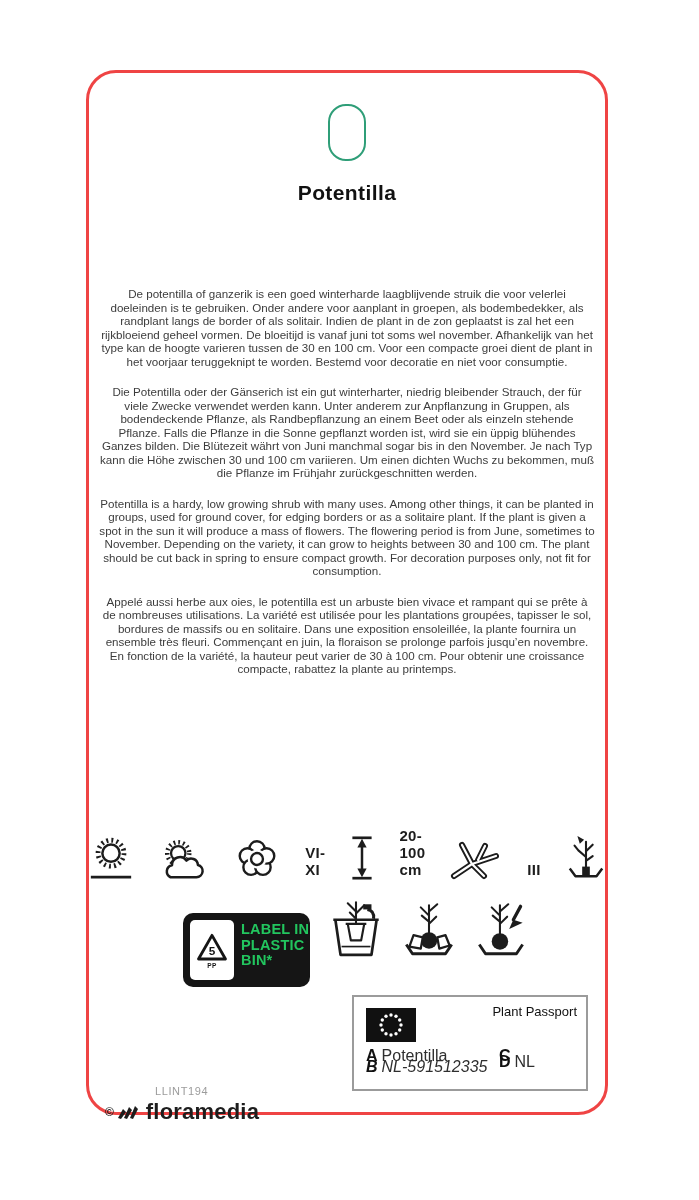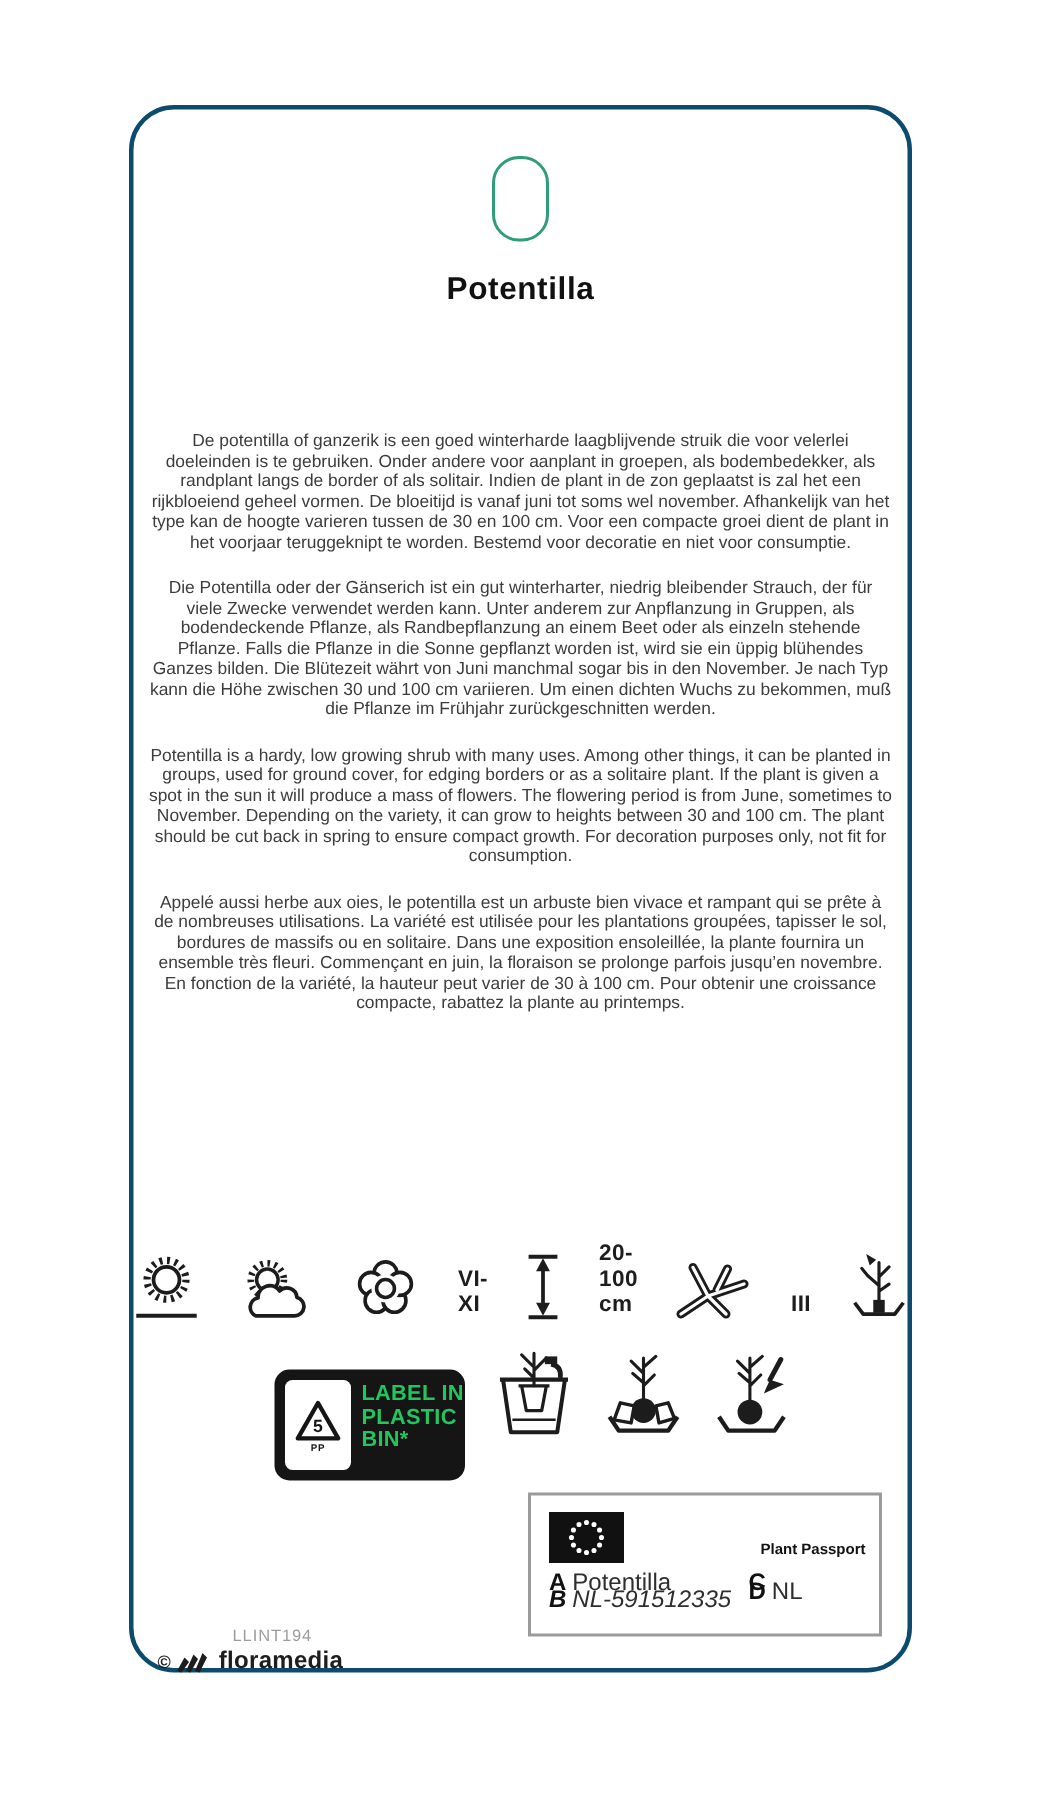--- a/index.html
+++ b/index.html
@@ -1,20 +1,20 @@
 <!DOCTYPE html>
 <html><head>
 <meta charset="utf-8">
 <style>
   * { margin:0; padding:0; box-sizing:border-box; }
   body { background:#fff; font-family:"Liberation Sans","DejaVu Sans",sans-serif; }
   .page { position:relative; width:699px; height:1200px; background:#ffffff; overflow:hidden; }
 
   .card { position:absolute; left:86px; top:70px; width:522px; height:1045px;
-          background:#fff; border:3px solid #0c4a6e; border-radius:30px; }
+          background:#fff; border:3px solid #ef4444; border-radius:30px; }
 
   .hole { position:absolute; left:50%; transform:translateX(-50%); top:31px;
           width:38px; height:57px; border:2.5px solid #2f9e78; border-radius:18px; background:#fff; }
 
   .header { position:absolute; top:108px; left:0; right:0; text-align:center; color:#111; }
   .title { font-size:21px; font-weight:bold; letter-spacing:.4px; }
   .subtitle { font-size:19.5px; font-weight:normal; margin-top:3px; color:#1c1c1c; }
 
   .body-text { position:absolute; top:197px; left:10px; right:10px; text-align:center;
                color:#3c3c3c; font-size:11.6px; line-height:13.5px; }
@@ -32,30 +32,30 @@
   .badge-material { font-size:6.5px; font-weight:bold; color:#151515; margin-top:-2px; letter-spacing:.5px; }
   .badge-text { position:absolute; left:58px; top:9px; color:#22c55e; font-size:14.5px; font-weight:800;
                 line-height:15.5px; letter-spacing:.2px; }
 
   .pots-row { position:absolute; top:822px; left:237px; display:flex; align-items:flex-end; gap:13px; }
   .pots-row svg { display:block; }
 
   .passport { position:absolute; left:263px; top:922px; width:236px; height:96px;
               background:#fff; border:2px solid #9b9b9b; }
   .pp-flag { position:absolute; left:12px; top:11px; }
-  .pp-title { position:absolute; right:9px; top:7px; font-size:10px; font-weight:bold; color:#111;margin-top:24px; }
+  .pp-title { position:absolute; right:9px; top:7px; font-size:13px; font-weight:normal; color:#111; }
   .pp-row { position:absolute; font-size:16px; color:#2e2e2e; white-space:nowrap; }
   .pp-row b { font-weight:bold; color:#111; margin-right:4px; }
   .pp-a { left:12px; top:50px; } .pp-b { left:12px; top:61px;font-style:italic; }
   .pp-c { left:145px; top:50px; } .pp-d { left:145px; top:56px; }
 
   .footer-code { position:absolute; left:66px; top:1012px; font-size:11px; color:#9c9c9c; letter-spacing:.6px;text-align:center; }
   .footer-logo { position:absolute; left:16px; top:1026px; display:flex; align-items:center; gap:4px; }
   .copyright-mark { font-size:12px; font-weight:600; color:#1d1d1d; }
-  .brand { font-size:16px; font-weight:700; color:#1d1d1d; letter-spacing:.2px; }
+  .brand { font-size:22px; font-weight:700; color:#1d1d1d; letter-spacing:.2px; }
 </style>
 </head>
 <body>
 
 <div class="page">
   <div class="card">
 
     <div class="hole"></div>
 
     <div class="header">

